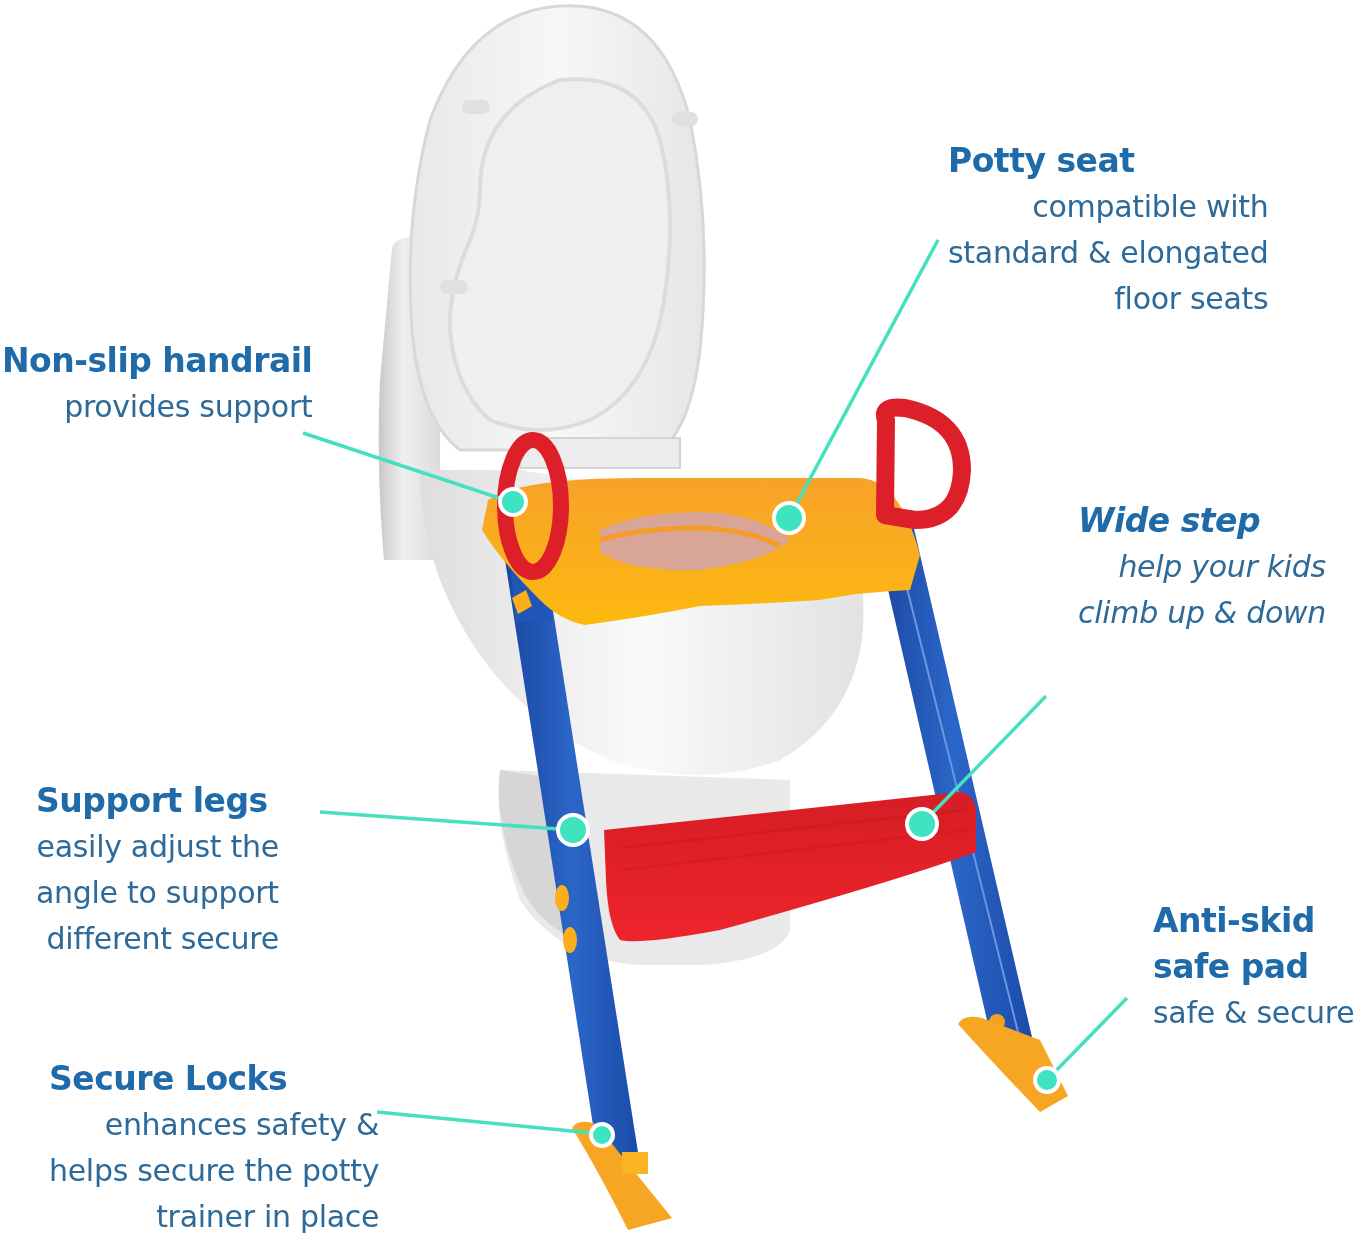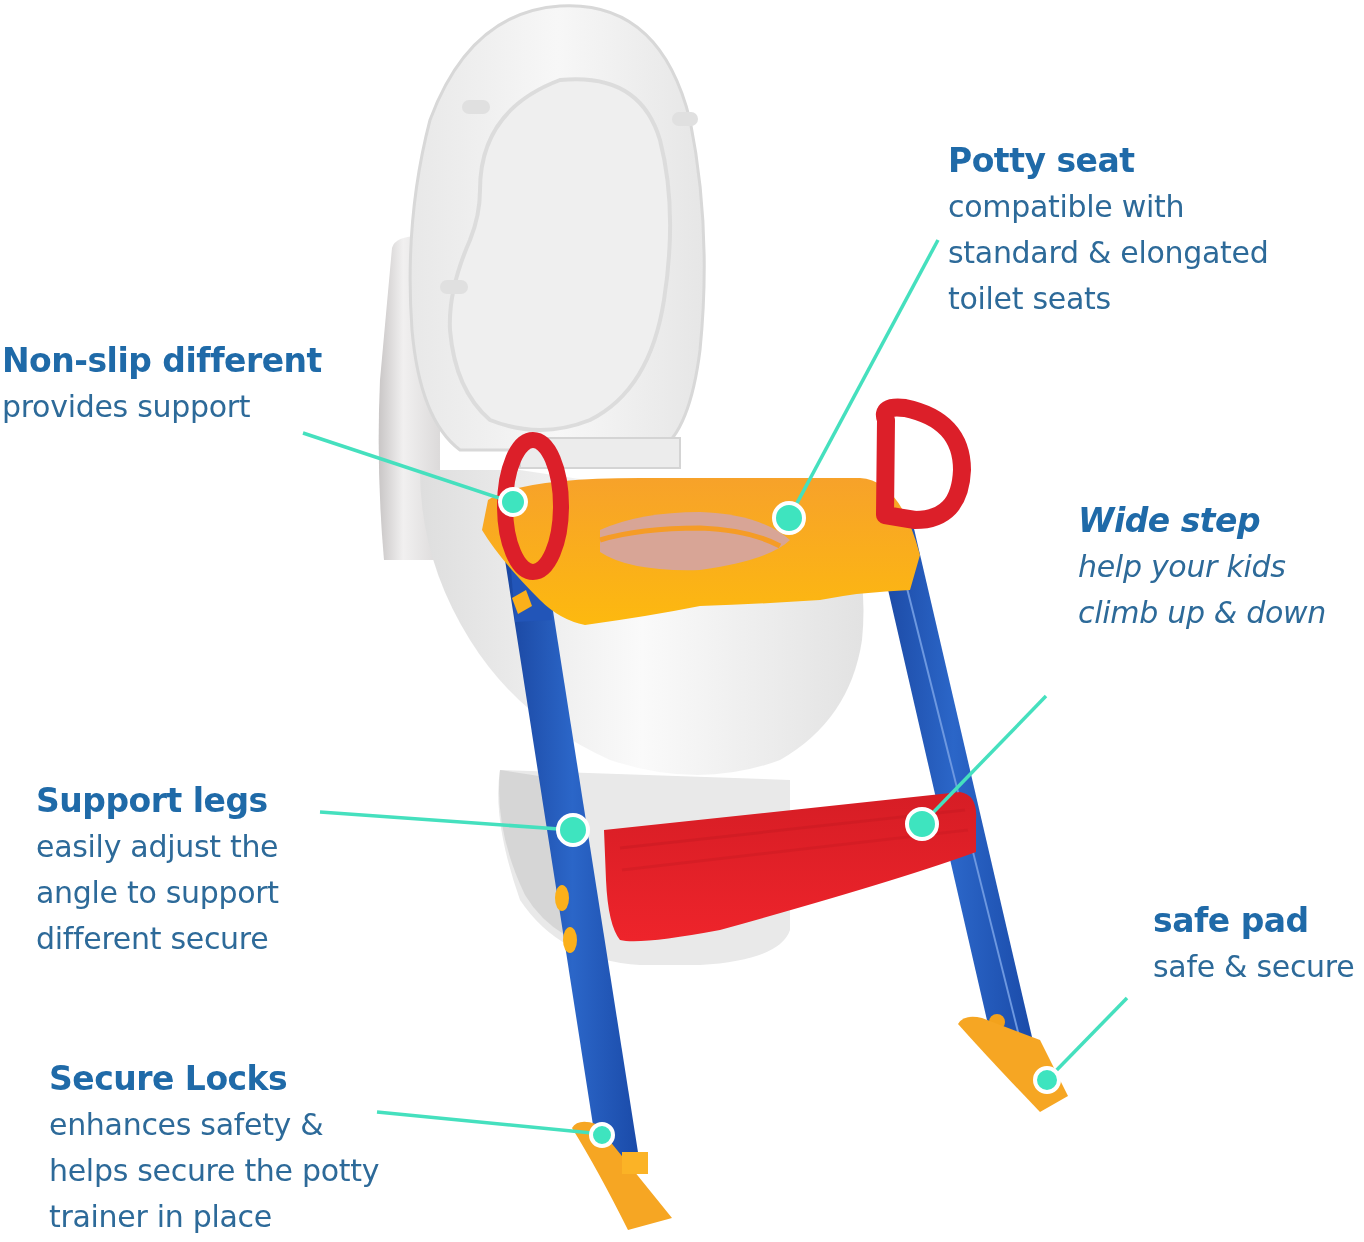--- a/index.html
+++ b/index.html
@@ -2,21 +2,21 @@
 <html><head>
 <meta charset="utf-8">
 <style>
   html, body { margin: 0; padding: 0; background: #ffffff; }
   body { width: 1364px; height: 1242px; position: relative; overflow: hidden;
          font-family: "DejaVu Sans", "Liberation Sans", sans-serif; }
   #stage { position: absolute; left: 0; top: 0; width: 1364px; height: 910px; }
   .callout { position: absolute; color: #2a6496; }
   .callout .title { font-weight: bold; color: #1f6aa8; font-size: 33px; line-height: 46px; letter-spacing: -0.5px; white-space: nowrap; }
   .callout .desc { font-size: 30px; line-height: 46px; color: #2d6a99; white-space: nowrap; letter-spacing: -0.3px; }
-  .callout .desc span { display: block; }
+  .callout .desc span { display: block; text-align: right; }
   svg.product { position: absolute; left: 0; top: 0; }
 </style>
 </head>
 <body>
 
 <div id="stage">
 
   <svg class="product" width="1364" height="1242" viewBox="0 0 1364 1242">
     <defs>
       <linearGradient id="tankGrad" x1="0" x2="1">
@@ -131,26 +131,26 @@
       <circle cx="1047" cy="1080" r="12"></circle>
       <circle cx="602" cy="1135" r="11"></circle>
     </g>
   </svg>
 
   <div class="callout" style="left:948px; top:138px;">
     <div class="title">Potty seat</div>
     <div class="desc">
       <span>compatible with</span>
       <span>standard &amp; elongated</span>
-      <span>toilet seats</span>
+      <span>floor seats</span>
     </div>
   </div>
 
   <div class="callout" style="left:2px; top:338px;">
-    <div class="title">Non-slip different</div>
+    <div class="title">Non-slip handrail</div>
     <div class="desc">
       <span>provides support</span>
     </div>
   </div>
 
   <div class="callout" style="left:1078px; top:498px;font-style:italic;">
     <div class="title">Wide step</div>
     <div class="desc">
       <span>help your kids</span>
       <span>climb up &amp; down</span>
@@ -160,20 +160,21 @@
   <div class="callout" style="left:36px; top:735px;margin-top:43px;">
     <div class="title">Support legs</div>
     <div class="desc">
       <span>easily adjust the</span>
       <span>angle to support</span>
       <span>different secure</span>
     </div>
   </div>
 
   <div class="callout" style="left:1153px; top:898px;">
+    <div class="title">Anti-skid</div>
     <div class="title">safe pad</div>
     <div class="desc">
       <span>safe &amp; secure</span>
     </div>
   </div>
 
   <div class="callout" style="left:49px; top:1056px;">
     <div class="title">Secure Locks</div>
     <div class="desc">
       <span>enhances safety &amp;</span>

